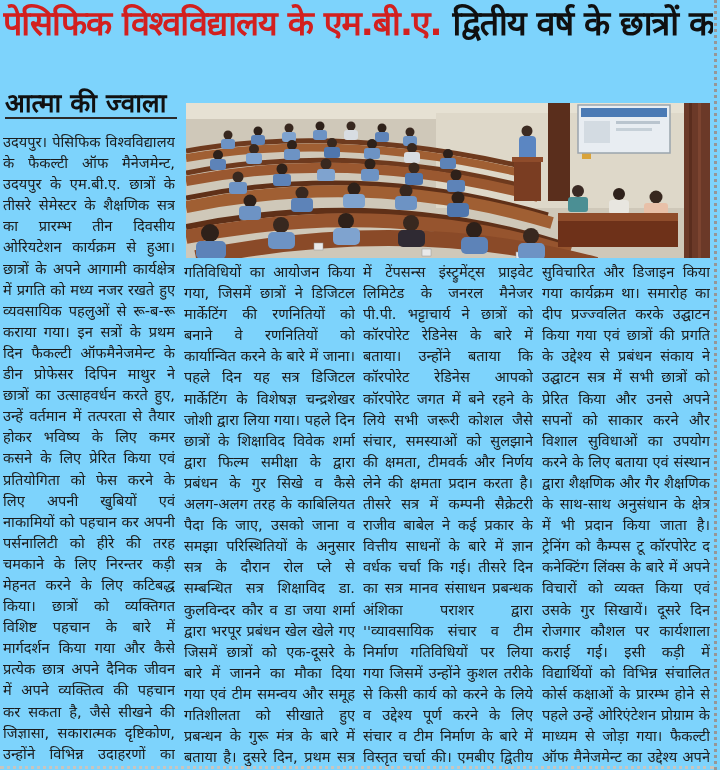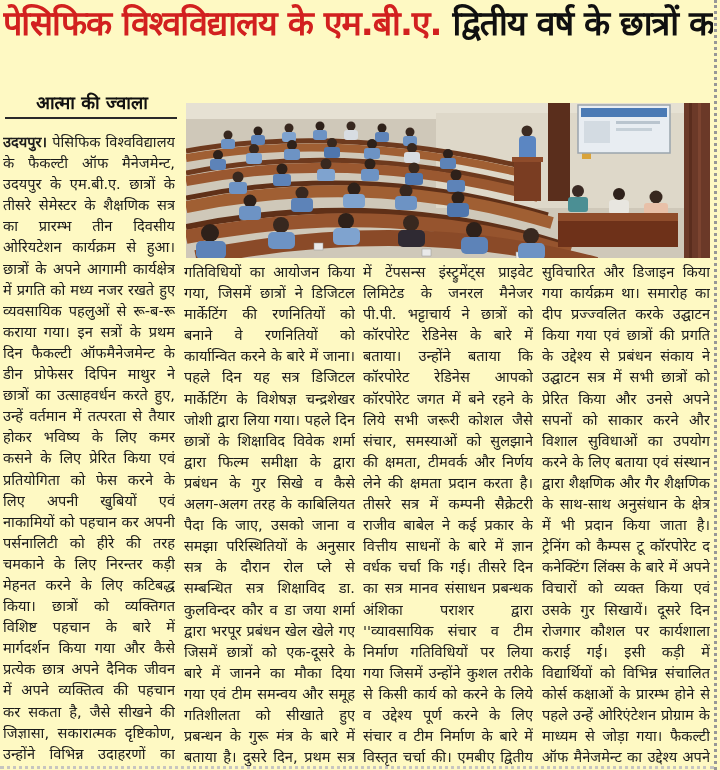--- a/index.html
+++ b/index.html
@@ -1,38 +1,38 @@
 <!DOCTYPE html>
 <html><head>
 <meta charset="utf-8">
 <style>
   html,body{margin:0;padding:0;background:#e8e6e1;}
   .page{
-    position:relative;width:720px;height:770px;background:#fef9c3;
+    position:relative;width:720px;height:770px;background:#7dd3fc;
     font-family:"DejaVu Sans",sans-serif;color:#171717;overflow:hidden;
     box-sizing:border-box;
   }
   
   .headline{position:absolute;top:1px;left:3px;width:710px;height:90px;overflow:hidden;}
   .hl-line{white-space:nowrap;font-weight:800;font-size:34px;line-height:44px;letter-spacing:-1px;color:#101010;}
   .hl-red{color:#d2201f;}
   
   .masthead{position:absolute;left:5px;top:91px;width:174px;}
-  .masthead-title{font-size:18px;font-weight:800;color:#111;line-height:24px;text-align:center;}
+  .masthead-title{font-size:26px;font-weight:800;color:#111;line-height:24px;}
   .masthead-site{font-size:13px;font-weight:700;color:#222;letter-spacing:.2px;line-height:16px;}
   .masthead-rule{border:none;border-top:2px solid #2a2a2a;margin:2px 0 0 0;width:172px;}
   
   .photo{position:absolute;left:186px;top:103px;width:524px;height:155px;background:#cfc8b9;overflow:hidden;}
   
   .col{position:absolute;font-size:14.6px;line-height:21.1px;text-align:justify;color:#1c1c1c;overflow:hidden;}
   .col-1{left:3px;top:131px;width:172px;height:636px;}
   .col-2{left:184px;top:261px;width:171px;height:506px;}
   .col-3{left:363px;top:261px;width:170px;height:506px;}
   .col-4{left:542px;top:261px;width:168px;height:506px;}
-  .dateline{font-weight:700;}
+  .dateline{font-weight:400;}
   
   .right-dots{position:absolute;right:3px;top:0;height:770px;width:0;border-right:3px dotted #979797;}
   .bottom-dots{position:absolute;left:0;bottom:1px;width:714px;height:0;border-bottom:3px dotted #c7c5c0;}
 </style>
 </head>
 <body>
 
 <div class="page">
 
   <div class="headline">

